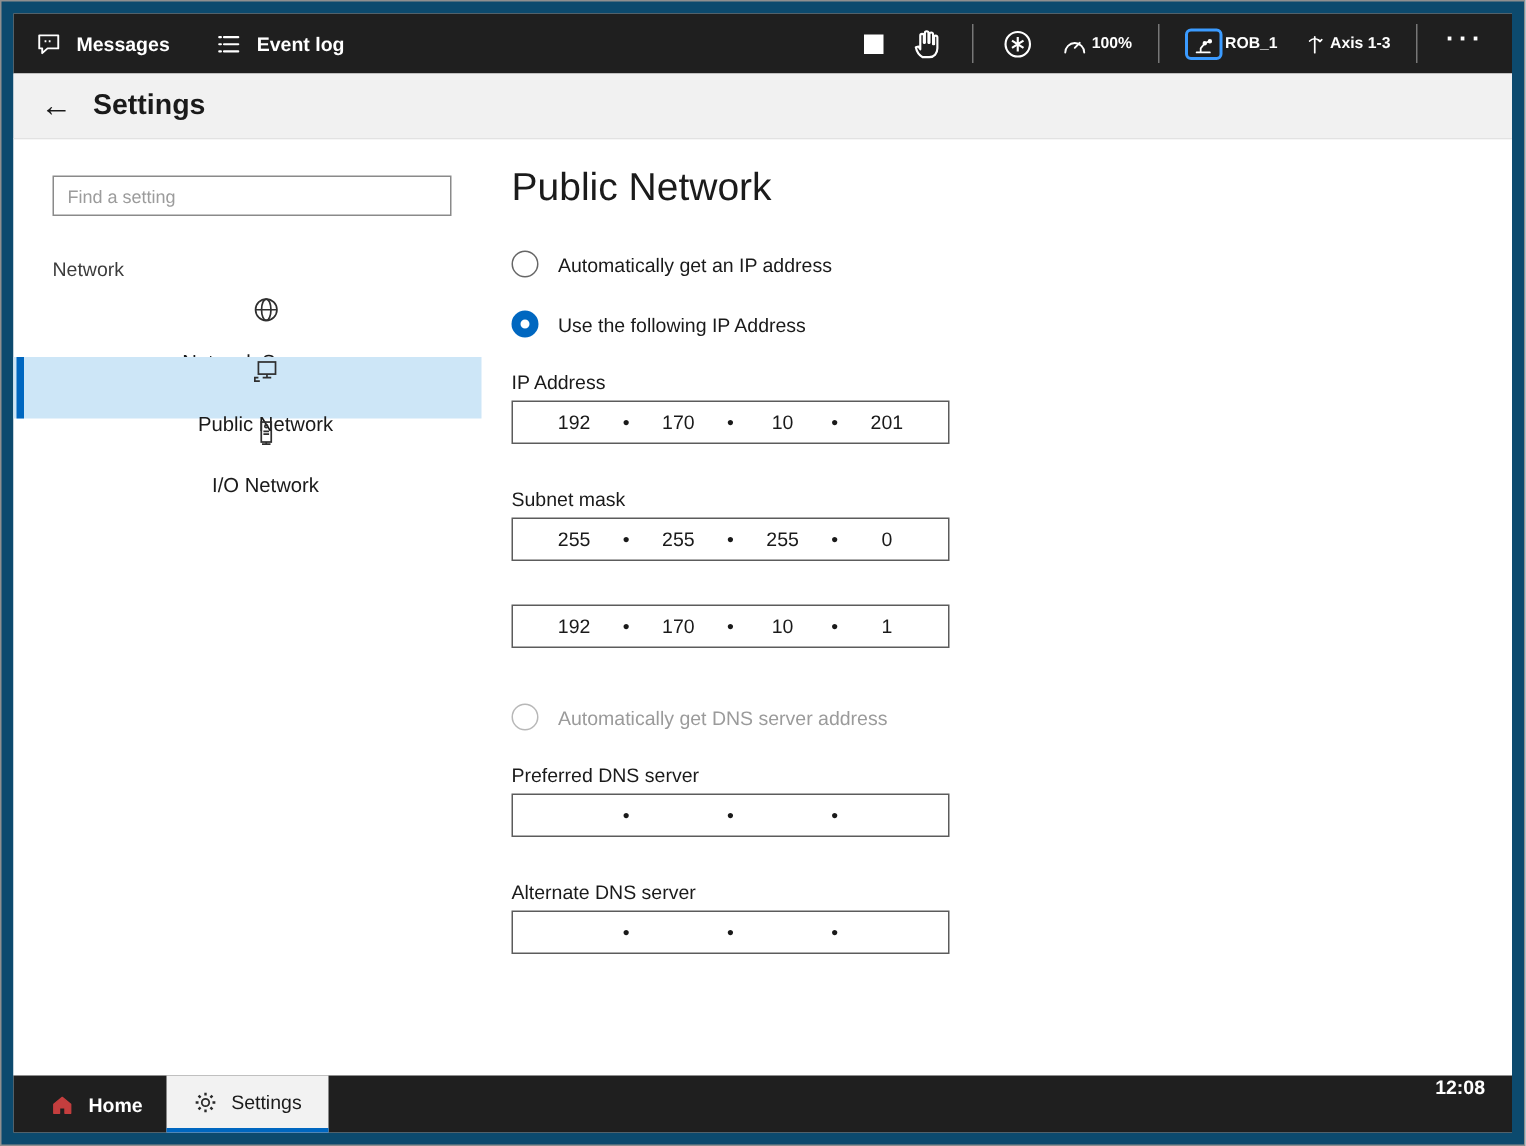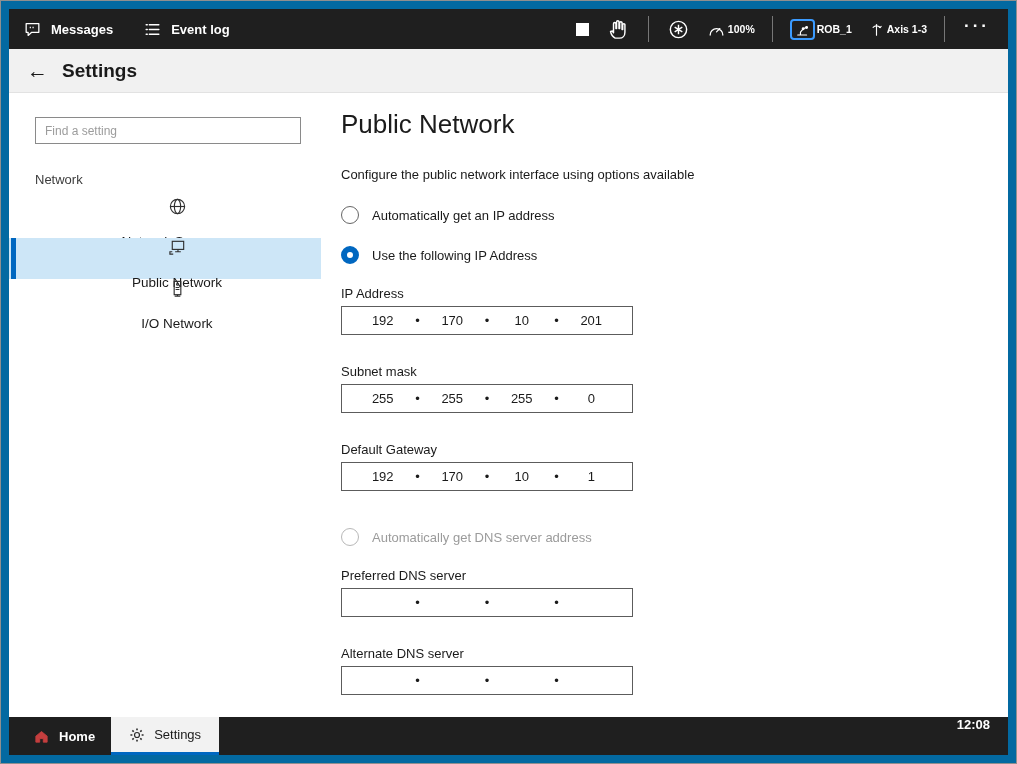--- a/index.html
+++ b/index.html
@@ -1,18 +1,18 @@
 <!DOCTYPE html>
 <html><head>
 <meta charset="utf-8">
 <style>
   * { box-sizing: border-box; margin: 0; padding: 0; }
   html,body { background:#ffffff; }
   body { font-family: "Liberation Sans", sans-serif; }
-  .screen { width:1017px; height:764px; border:1px solid #8f8f8f; background:#0369a1; padding:8px; }
+  .screen { width:1017px; height:764px; border:1px solid #8f8f8f; background:#0c4a6e; padding:8px; }
   .app { width:100%; height:100%; display:flex; flex-direction:column; background:#fff; }
 
   
   .topbar { flex:0 0 40px; background:#1f1f1f; color:#fff; display:flex; align-items:center; justify-content:space-between; padding:0 8px 0 14px; }
   .topbar-left { display:flex; align-items:center; gap:30px; height:100%; }
   .tb-item { display:flex; align-items:center; gap:9px; font-size:13px; font-weight:700; cursor:pointer; height:100%; }
   .topbar-right { display:flex; align-items:center; height:100%; }
   .tb-sep { width:1px; height:26px; background:#777; margin:0 9px; }
   .tb-btn { display:flex; align-items:center; justify-content:center; padding:0 9px; height:100%; cursor:pointer; }
   .tb-stack { display:flex; flex-direction:row; align-items:center; justify-content:center; gap:2px; padding:0 8px; font-size:10.5px; font-weight:600; cursor:pointer; line-height:1; }
@@ -185,21 +185,20 @@
                 <circle cx="10" cy="5.5" r="1"></circle>
                 <path d="M8 9h4M8 11h4M10 16.5v1.5M7 18h6"></path>
               </svg>
           </span>
           <span>I/O Network</span>
         </div>
       </div>
 
       <div class="main">
         <div class="main-title">Public Network</div>
-        <div class="desc">Configure the public network interface using options available</div>
 
         <div class="radio-row">
           <span class="radio"></span>
           <span class="radio-label">Automatically get an IP address</span>
         </div>
         <div class="radio-row">
           <span class="radio selected"></span>
           <span class="radio-label">Use the following IP Address</span>
         </div>
 
@@ -223,21 +222,20 @@
             <span class="dot">•</span>
             <span class="seg">255</span>
             <span class="dot">•</span>
             <span class="seg">255</span>
             <span class="dot">•</span>
             <span class="seg">0</span>
           </div>
         </div>
 
         <div class="field">
-          <div class="field-label">Default Gateway</div>
           <div class="ip-box">
             <span class="seg">192</span>
             <span class="dot">•</span>
             <span class="seg">170</span>
             <span class="dot">•</span>
             <span class="seg">10</span>
             <span class="dot">•</span>
             <span class="seg">1</span>
           </div>
         </div>

